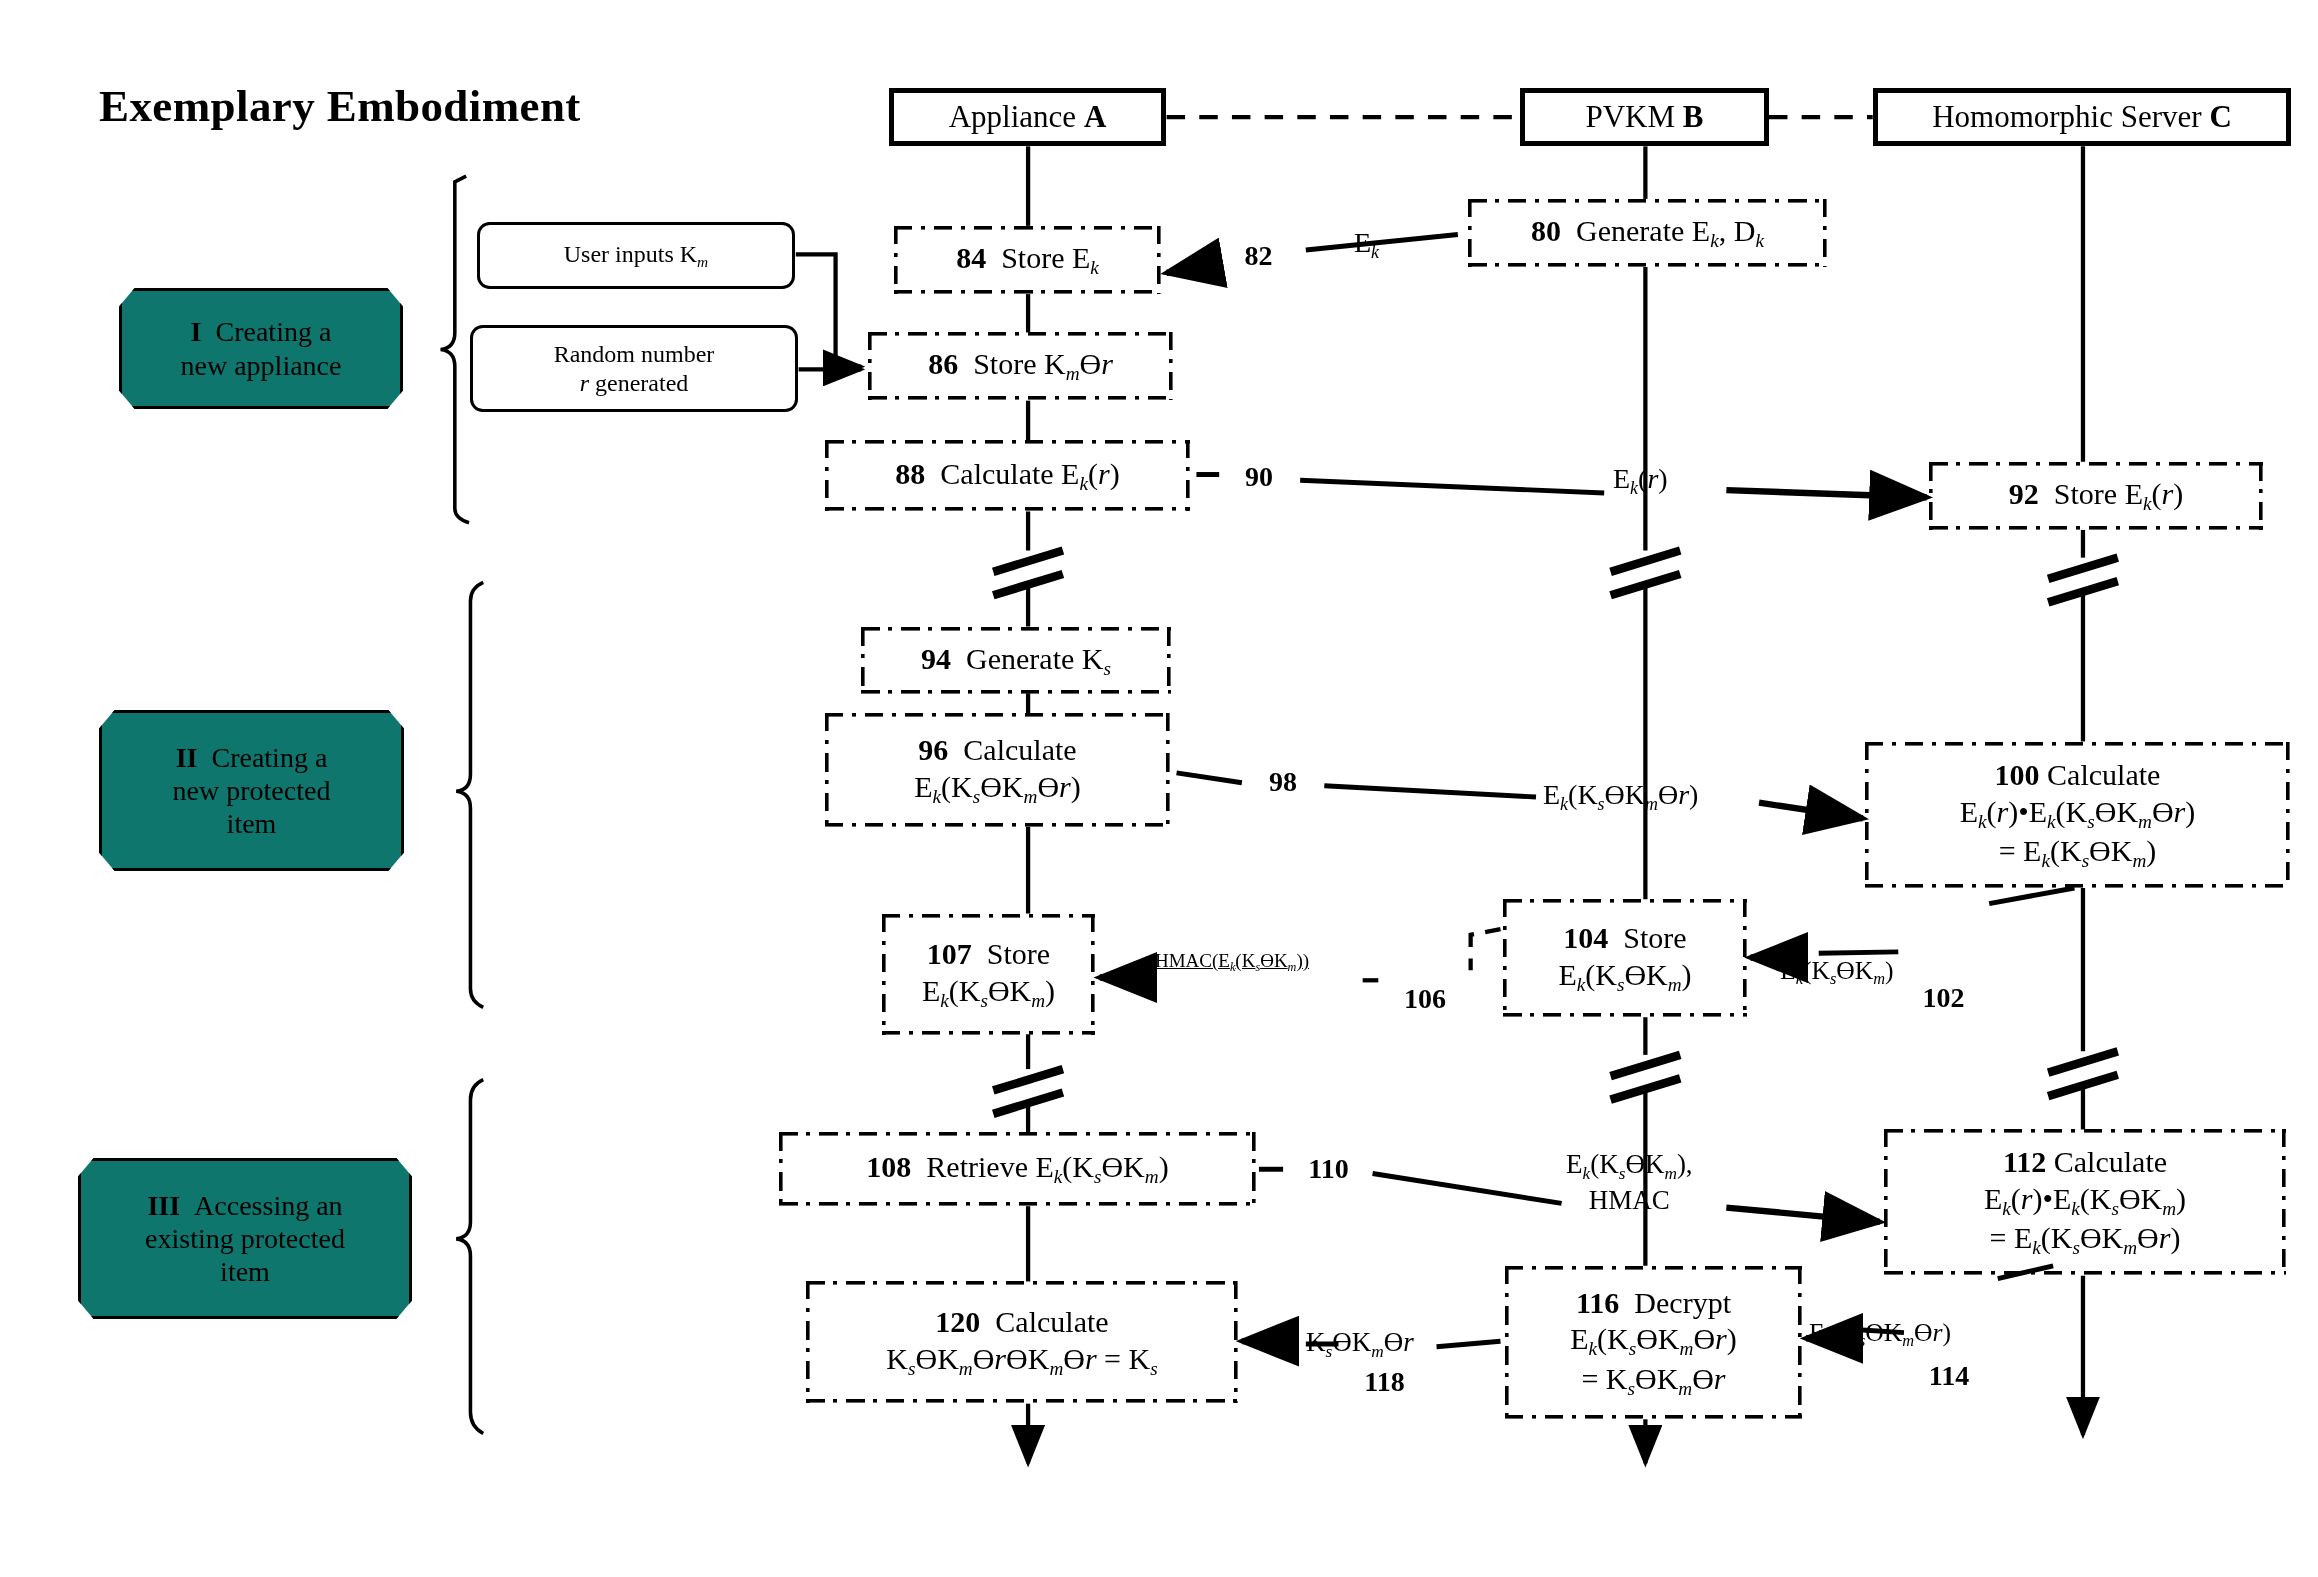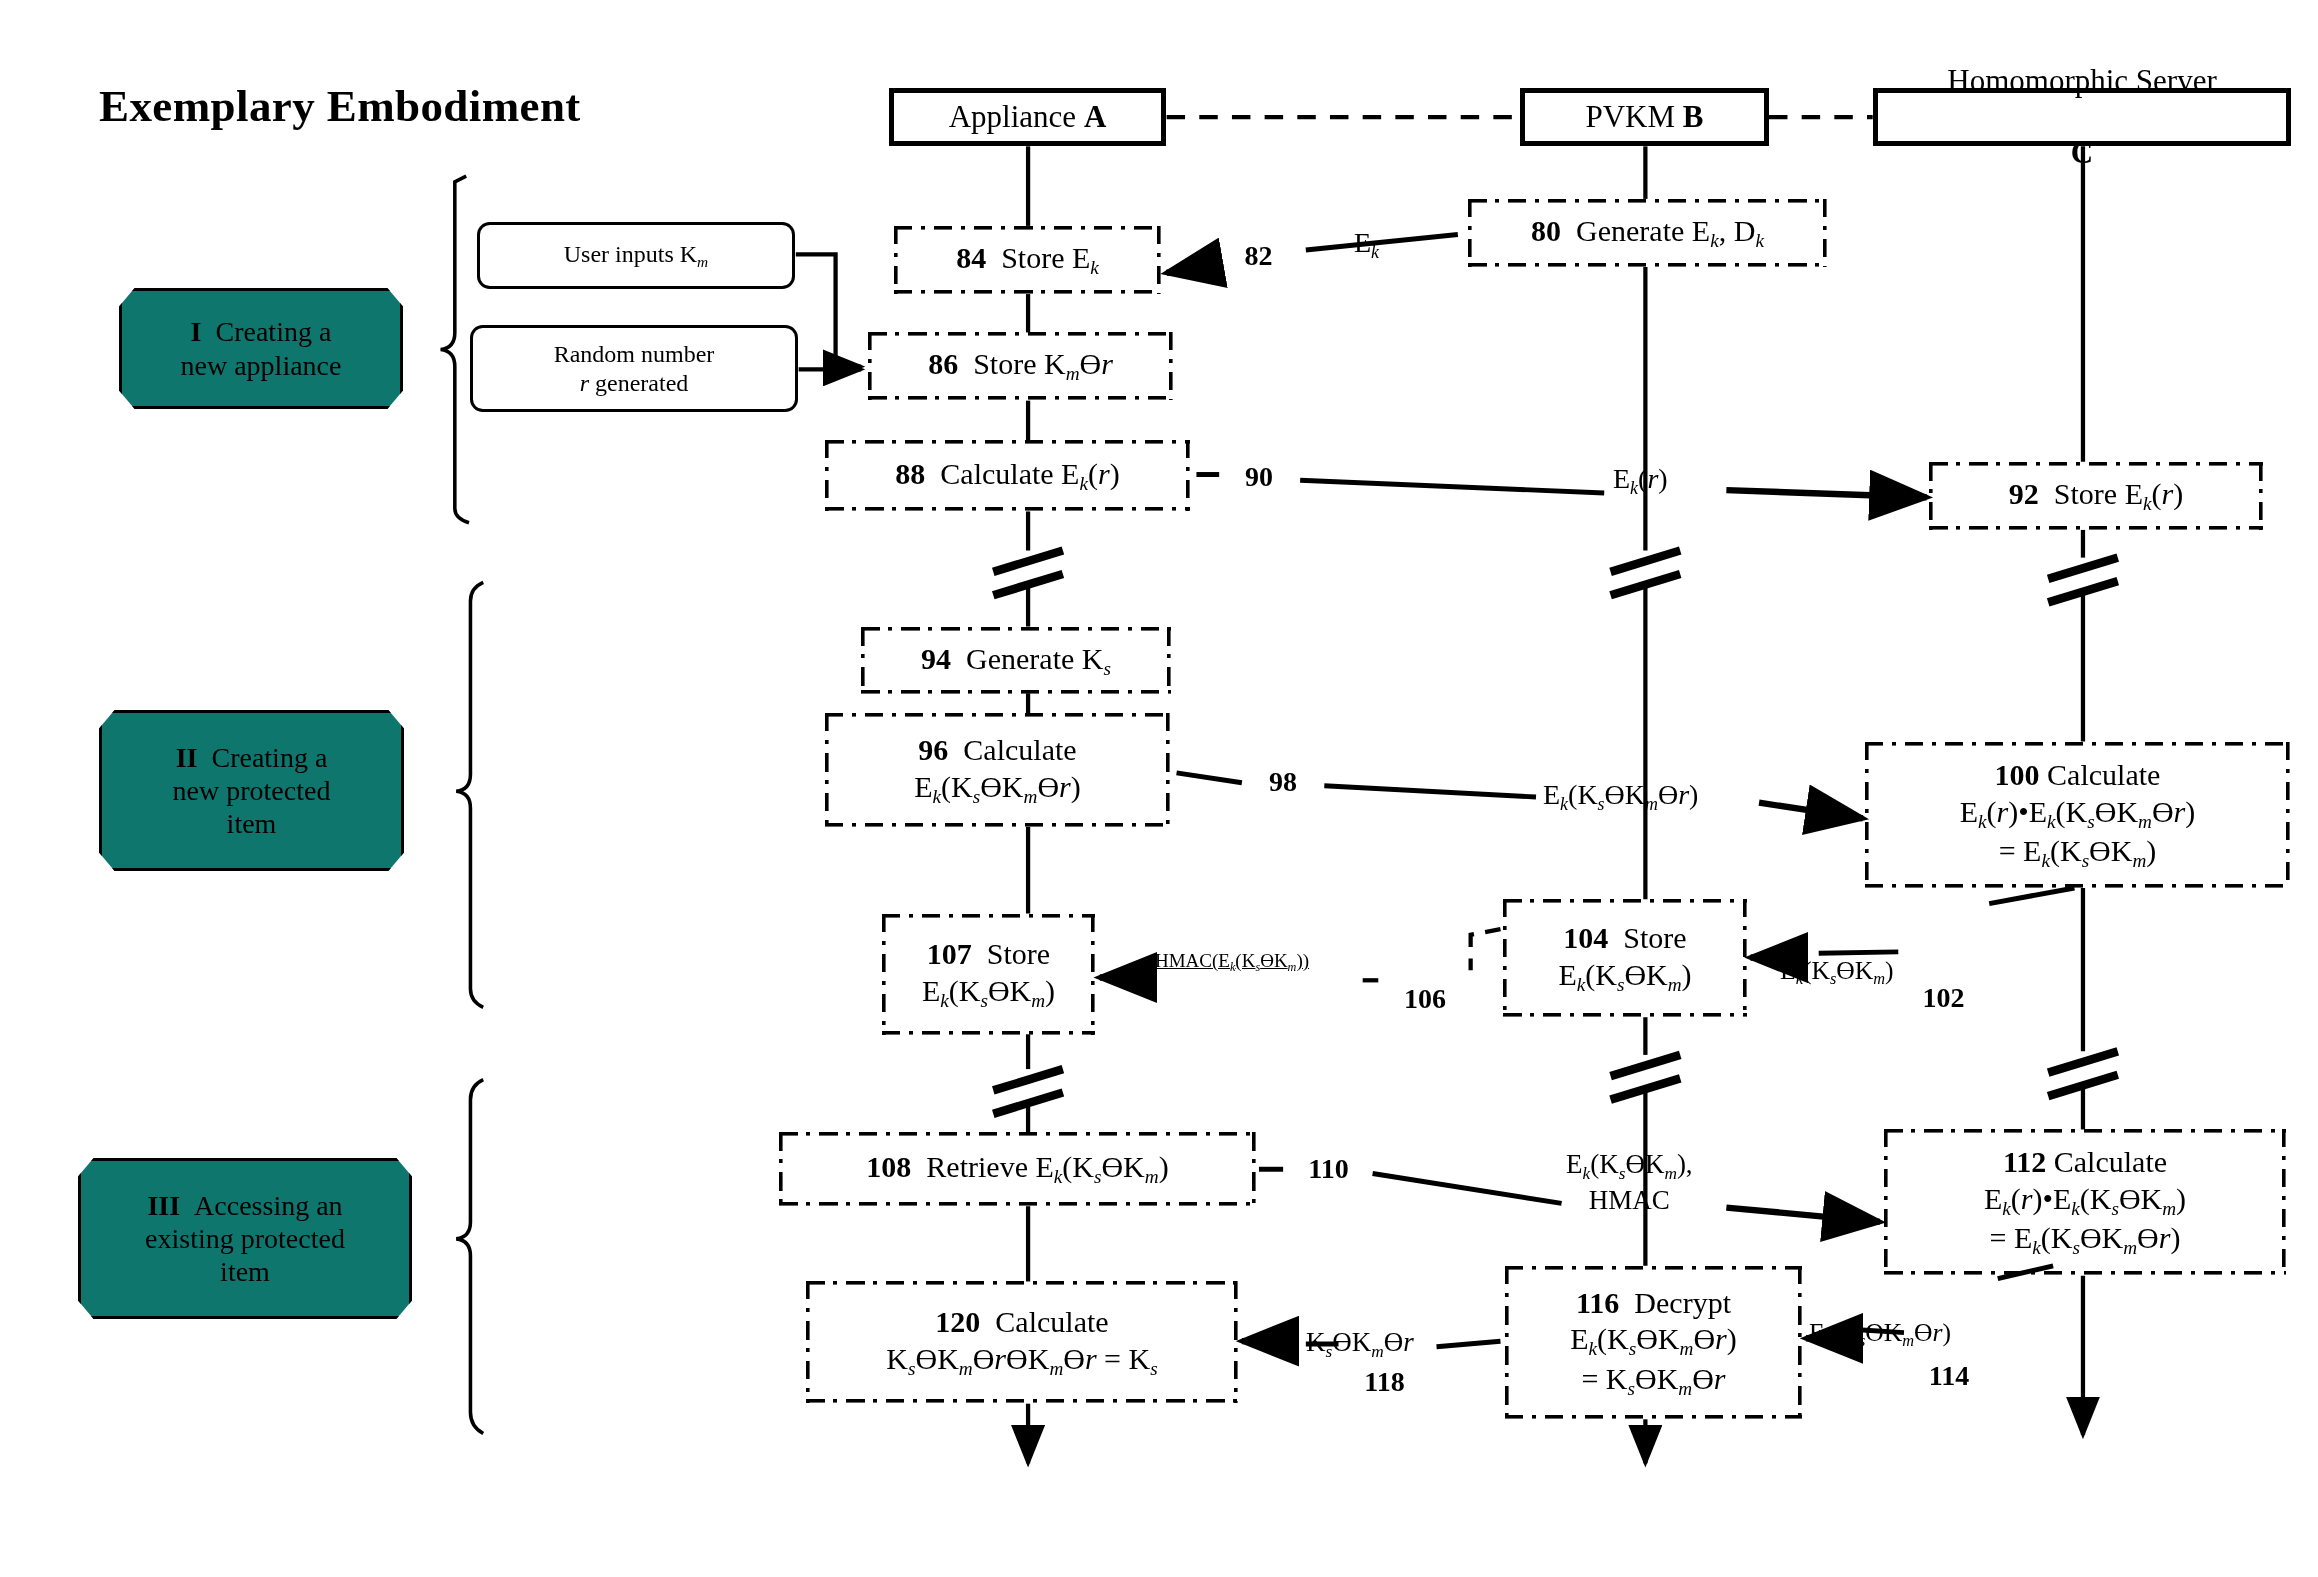--- a/index.html
+++ b/index.html
@@ -155,21 +155,21 @@
   <div id="title">Exemplary Embodiment</div>
 
   <div class="party" style="left:889px;top:88px;width:277px;height:58px;">
     <span>Appliance</span>&nbsp;<span class="bd">A</span>
   </div>
 
   <div class="party" style="left:1520px;top:88px;width:249px;height:58px;">
     <span>PVKM</span>&nbsp;<span class="bd">B</span>
   </div>
 
-  <div class="party" style="left:1873px;top:88px;width:418px;height:58px;flex-direction:column;">
+  <div class="party" style="left:1873px;top:88px;width:418px;height:58px;">
     <span>Homomorphic Server</span>&nbsp;<span class="bd">C</span>
   </div>
 
   <div class="octagon" style="left:119px;top:288px;width:284px;height:121px;">
     <div>
       <span class="bd">I</span>&nbsp;&nbsp;<span>Creating a</span><br>
       <span>new appliance</span>
     </div>
   </div>
 

